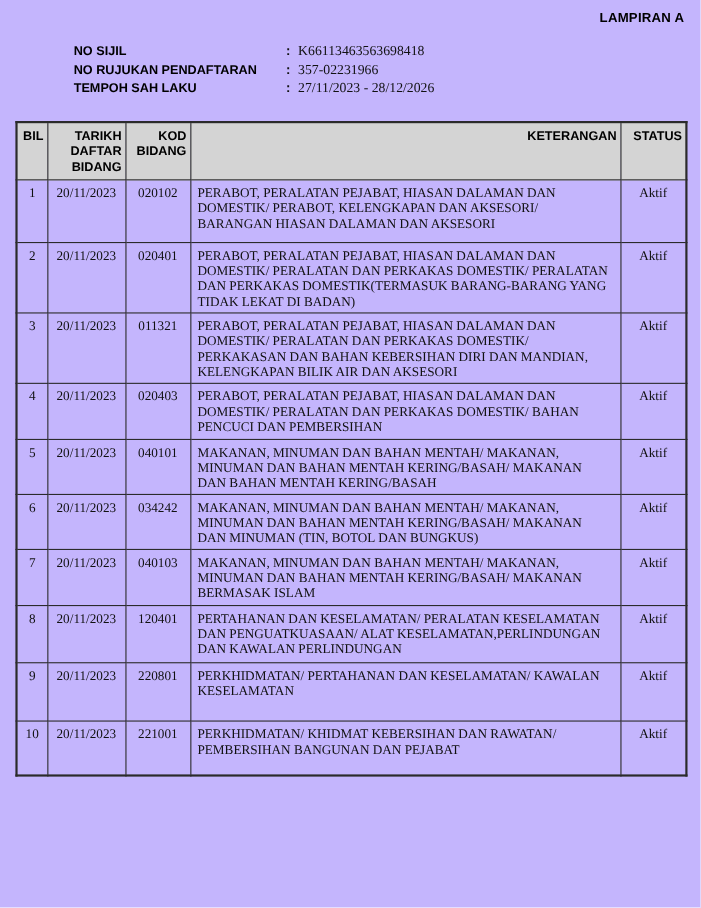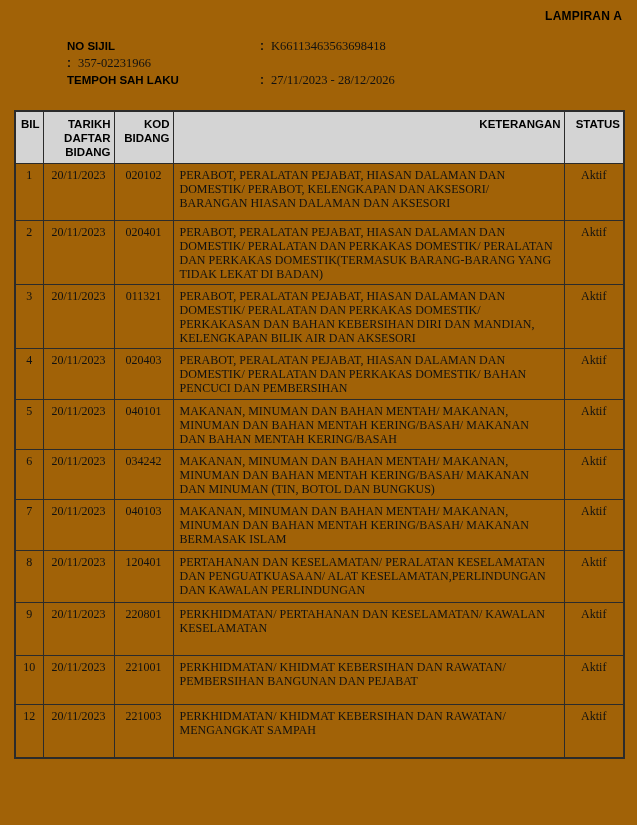--- a/index.html
+++ b/index.html
@@ -9,21 +9,21 @@
     width: 637px;
     height: 825px;
     overflow: hidden;
     font-family: "Liberation Serif", serif;
     color: #111111;
   }
   .page {
     position: relative;
     width: 637px;
     height: 825px;
-    background: #a16207;
+    background: #c4b5fd;
     box-sizing: border-box;
   }
   .corner-label {
     position: absolute;
     top: 9px;
     right: 15px;
     font-family: "Liberation Sans", sans-serif;
     font-weight: bold;
     font-size: 12px;
     letter-spacing: 0.2px;
@@ -124,20 +124,21 @@
 
   <div class="corner-label">LAMPIRAN A</div>
 
   <div class="fields">
     <div class="field-row">
       <span class="field-label">NO SIJIL</span>
       <span class="field-colon">:</span>
       <span class="field-value">K66113463563698418</span>
     </div>
     <div class="field-row">
+      <span class="field-label">NO RUJUKAN PENDAFTARAN</span>
       <span class="field-colon">:</span>
       <span class="field-value">357-02231966</span>
     </div>
     <div class="field-row">
       <span class="field-label">TEMPOH SAH LAKU</span>
       <span class="field-colon">:</span>
       <span class="field-value">27/11/2023 - 28/12/2026</span>
     </div>
   </div>
 
@@ -222,23 +223,16 @@
         <td class="keterangan">PERKHIDMATAN/ PERTAHANAN DAN KESELAMATAN/ KAWALAN KESELAMATAN</td>
         <td class="status">Aktif</td>
       </tr>
       <tr>
         <td class="bil">10</td>
         <td class="tarikh">20/11/2023</td>
         <td class="kod">221001</td>
         <td class="keterangan">PERKHIDMATAN/ KHIDMAT KEBERSIHAN DAN RAWATAN/ PEMBERSIHAN BANGUNAN DAN PEJABAT</td>
         <td class="status">Aktif</td>
       </tr>
-      <tr>
-        <td class="bil">12</td>
-        <td class="tarikh">20/11/2023</td>
-        <td class="kod">221003</td>
-        <td class="keterangan">PERKHIDMATAN/ KHIDMAT KEBERSIHAN DAN RAWATAN/ MENGANGKAT SAMPAH</td>
-        <td class="status">Aktif</td>
-      </tr>
     </tbody>
   </table>
 
 </div>
 
 </body></html>

